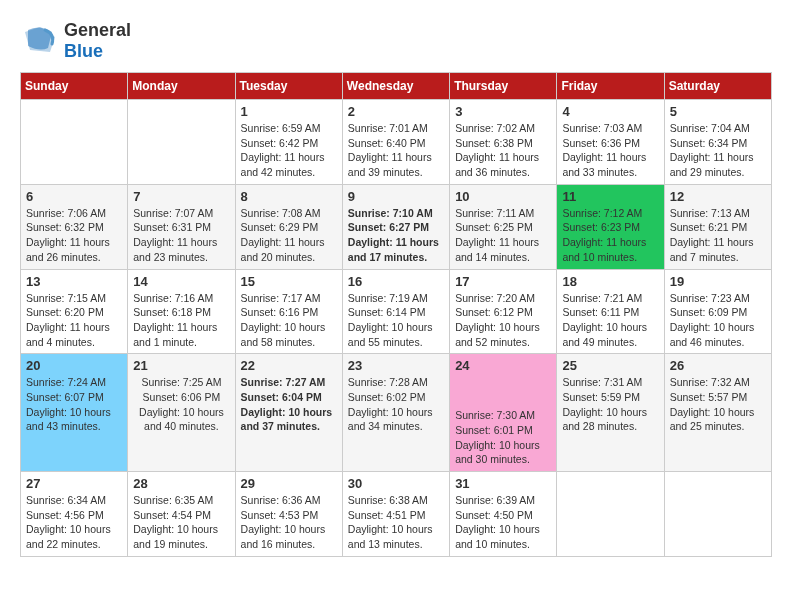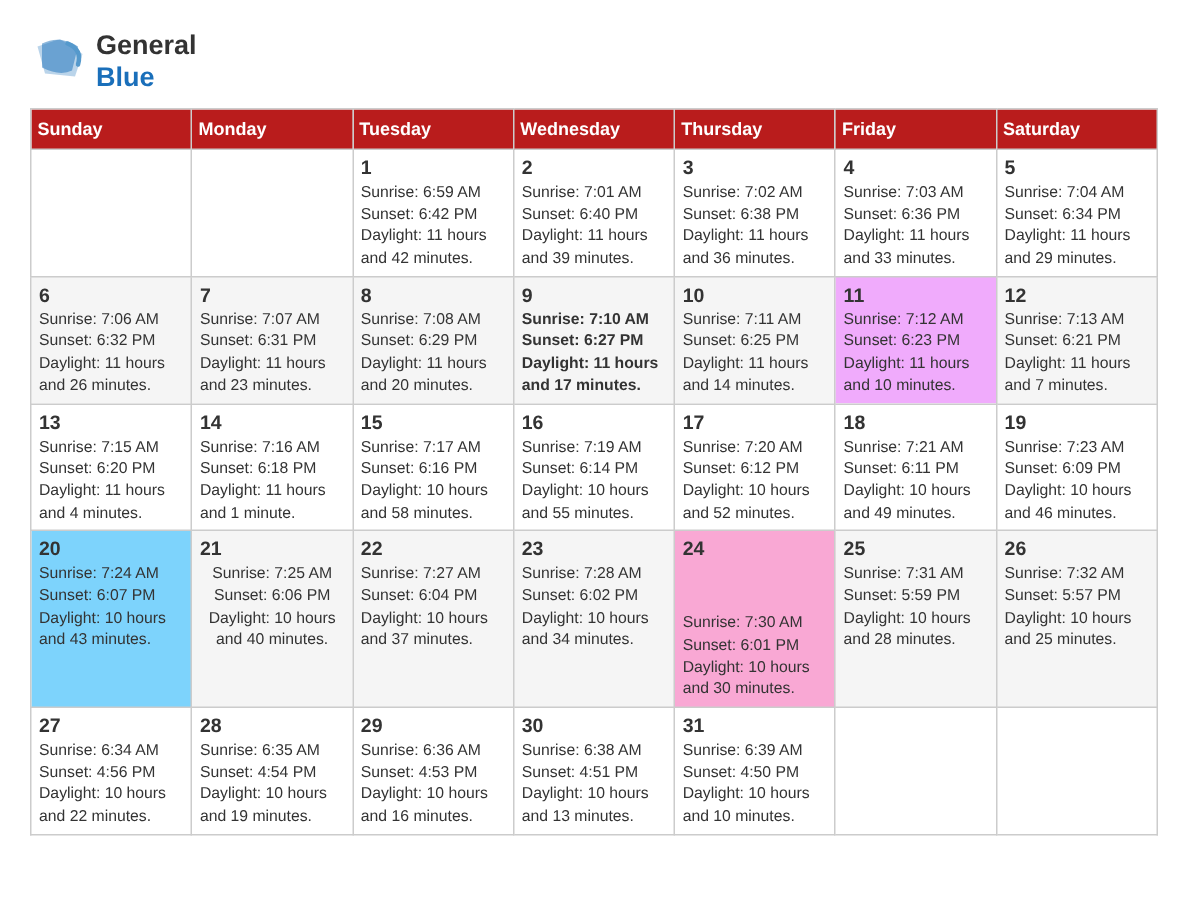--- a/index.html
+++ b/index.html
@@ -11,21 +11,21 @@
       padding: 20px;
     }
     .header-area {
       display: flex;
       justify-content: space-between;
       align-items: flex-start;
       margin-bottom: 10px;
     }
     .logo-wrapper {
       display: flex;
-      align-items: center;
+      align-items: flex-end;
       gap: 4px;
     }
     .title-area {
       text-align: right;
     }
     .month-title {
       font-size: 36px;
       font-weight: bold;
       color: #333;
       line-height: 1.1;
@@ -172,21 +172,21 @@
           <div class="day-detail" style="white-space: pre-line; font-weight: bold;">Sunrise: 7:10 AM
 Sunset: 6:27 PM
 Daylight: 11 hours and 17 minutes.</div>
         </td>
         <td style="background-color: rgb(245, 245, 245);">
           <span class="day-number">10</span>
           <div class="day-detail" style="white-space: pre-line;">Sunrise: 7:11 AM
 Sunset: 6:25 PM
 Daylight: 11 hours and 14 minutes.</div>
         </td>
-        <td style="background-color: #f0abfc;">
+        <td style="background-color: #22c55e;">
           <span class="day-number">11</span>
           <div class="day-detail" style="white-space: pre-line;">Sunrise: 7:12 AM
 Sunset: 6:23 PM
 Daylight: 11 hours and 10 minutes.</div>
         </td>
         <td style="background-color: rgb(245, 245, 245);">
           <span class="day-number">12</span>
           <div class="day-detail" style="white-space: pre-line;">Sunrise: 7:13 AM
 Sunset: 6:21 PM
 Daylight: 11 hours and 7 minutes.</div>
@@ -244,21 +244,21 @@
 Daylight: 10 hours and 43 minutes.</div>
         </td>
         <td style="background-color: rgb(245, 245, 245);">
           <span class="day-number">21</span>
           <div class="day-detail" style="white-space: pre-line; text-align: center;">Sunrise: 7:25 AM
 Sunset: 6:06 PM
 Daylight: 10 hours and 40 minutes.</div>
         </td>
         <td style="background-color: rgb(245, 245, 245);">
           <span class="day-number">22</span>
-          <div class="day-detail" style="white-space: pre-line;">Sunrise: 7:27 AM
+          <div class="day-detail" style="white-space: pre-line; font-weight: bold;">Sunrise: 7:27 AM
 Sunset: 6:04 PM
 Daylight: 10 hours and 37 minutes.</div>
         </td>
         <td style="background-color: rgb(245, 245, 245);">
           <span class="day-number">23</span>
           <div class="day-detail" style="white-space: pre-line;">Sunrise: 7:28 AM
 Sunset: 6:02 PM
 Daylight: 10 hours and 34 minutes.</div>
         </td>
         <td style="background-color: #f9a8d4;">

